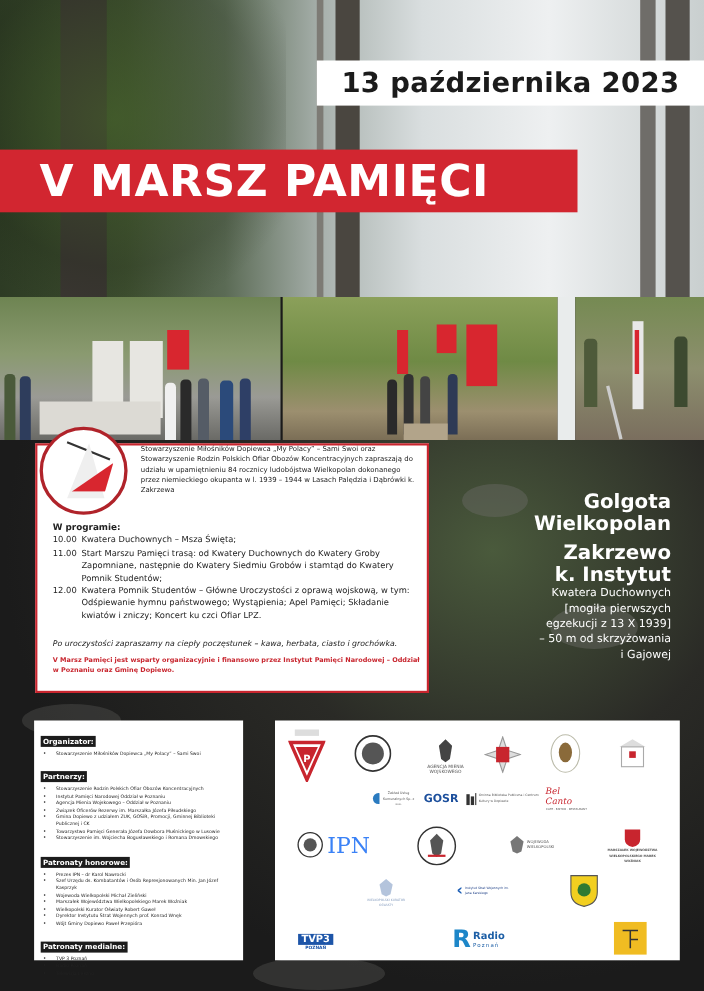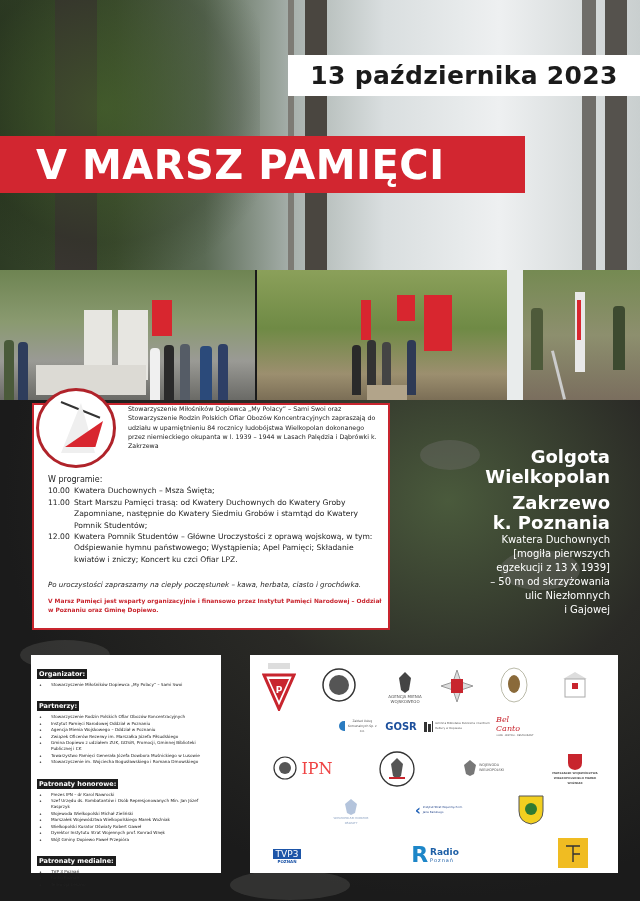--- a/index.html
+++ b/index.html
@@ -36,21 +36,21 @@
   .monument { position:absolute; background:#e7e6e1; }
 
   
   .info-box { position: absolute; left: 32px; top: 403px; width: 358px; height: 227px; background: #fff; border: 2px solid #c8252e; }
   .logo-circle { position: absolute; left: 36px; top: 388px; width: 80px; height: 80px; border-radius: 50%; background: #fff; border: 3px solid #b0232a; overflow:hidden; }
   .logo-flag-white { position:absolute; left:22px; top:12px; width:0; height:0; border-left: 20px solid transparent; border-right: 14px solid transparent; border-bottom: 50px solid #efefef; }
   .logo-flag-red { position:absolute; left:26px; top:30px; width:38px; height:26px; background:#d8262f; clip-path: polygon(0 100%, 100% 0, 80% 100%); }
   .logo-pole { position:absolute; left:22px; top:10px; width:42px; height:2px; background:#333; transform: rotate(22deg); transform-origin:left; }
   .invite { position: absolute; left: 128px; top: 404px; width: 250px; font-family: "DejaVu Sans", sans-serif; font-size: 6.3px; line-height: 9.3px; color: #222; }
   .program { position: absolute; left: 48px; top: 474px; width: 336px; font-family: "DejaVu Sans", sans-serif; font-size: 7.6px; line-height: 11.4px; color: #222; }
-  .program-head { font-weight: normal; font-size: 8px; }
+  .program-head { font-weight: bold; font-size: 8px; }
   .prog-row { display:flex; }
   .prog-time { width: 26px; flex: 0 0 26px; }
   .prog-text { flex:1; }
   .note { position:absolute; left:48px; top:580px; width:340px; font-family: "DejaVu Sans", sans-serif; font-style: italic; font-size: 7.1px; color:#222; }
   .support { position:absolute; left:48px; top:597px; width:340px; font-family: "DejaVu Sans", sans-serif; font-weight:bold; font-size: 5.9px; line-height: 9px; color:#c8252e; }
 
   
   .location { position:absolute; right: 30px; top: 447px; width: 200px; text-align:right; color:#fff; font-family: "DejaVu Sans", sans-serif; }
   .loc-big { font-weight:bold; font-size: 18px; line-height: 20px; }
   .loc-gap { height: 6px; }
@@ -155,26 +155,25 @@
     </div>
   </div>
   <div class="note">Po uroczystości zapraszamy na ciepły poczęstunek – kawa, herbata, ciasto i grochówka.</div>
   <div class="support">V Marsz Pamięci jest wsparty organizacyjnie i finansowo przez Instytut Pamięci Narodowej – Oddział w Poznaniu oraz Gminę Dopiewo.</div>
 
   <div class="location">
     <div class="loc-big">Golgota</div>
     <div class="loc-big">Wielkopolan</div>
     <div class="loc-gap"></div>
     <div class="loc-big">Zakrzewo</div>
-    <div class="loc-big">k. Poznania</div>
+    <div class="loc-big">k. Instytut</div>
     <div class="loc-small">Kwatera Duchownych</div>
     <div class="loc-small">[mogiła pierwszych</div>
     <div class="loc-small">egzekucji z 13 X 1939]</div>
     <div class="loc-small">– 50 m od skrzyżowania</div>
-    <div class="loc-small">ulic Niezłomnych</div>
     <div class="loc-small">i Gajowej</div>
   </div>
 
   <div class="credits">
     <div class="cr-head">Organizator:</div>
     <ul class="cr-list">
       <li>Stowarzyszenie Miłośników Dopiewca „My Polacy” – Sami Swoi</li>
     </ul>
     <div class="cr-head">Partnerzy:</div>
     <ul class="cr-list">
@@ -264,21 +263,21 @@
     <div class="logo" style="left:246px;top:62px;width:38px;height:18px;flex-direction:column;justify-content:center;">
       <span style="font-family:'DejaVu Serif',serif;font-style:italic;font-size:8px;color:#c8252e;">Bel Canto</span>
       <span class="lg-txt" style="font-size:2.5px;">CAFE · BISTRO · RESTAURANT</span>
     </div>
 
     <div class="logo" style="left:18px;top:100px;width:70px;height:26px;">
       <svg width="24" height="24">
           <circle cx="12" cy="12" r="11" fill="#fff" stroke="#333" stroke-width="1.2"></circle>
           <circle cx="12" cy="12" r="6" fill="#555"></circle>
         </svg>
-      <span style="font-family:'DejaVu Serif',serif;font-size:16px;color:#ef4444;margin-left:4px;">IPN</span>
+      <span style="font-family:'DejaVu Serif',serif;font-size:20px;color:#3b82f6;margin-left:4px;">IPN</span>
     </div>
     <div class="logo" style="left:128px;top:95px;width:38px;height:38px;">
       <svg width="38" height="38">
           <circle cx="19" cy="19" r="17" fill="#fff" stroke="#333" stroke-width="1.3"></circle>
           <path d="M19 8 L25 14 L23 26 L19 29 L15 26 L13 14 Z" fill="#555"></path>
           <rect x="11" y="27" width="16" height="2" fill="#c8252e"></rect>
         </svg>
     </div>
     <div class="logo" style="left:212px;top:103px;width:60px;height:20px;">
       <svg width="16" height="18">
@@ -304,21 +303,21 @@
       <span class="lg-txt" style="font-size:2.8px;color:#1d3f86;text-align:left;margin-left:2px;">Instytut Strat Wojennych im. Jana Karskiego</span>
     </div>
     <div class="logo" style="left:268px;top:138px;width:26px;height:32px;">
       <svg width="26" height="32">
           <path d="M1 3 H25 V18 Q25 29 13 31 Q1 29 1 18 Z" fill="#f2cf20" stroke="#555"></path>
           <circle cx="13" cy="16" r="6" fill="#2f7a32"></circle>
         </svg>
     </div>
 
     <div class="logo" style="left:18px;top:188px;width:38px;height:26px;flex-direction:column;">
-      <span style="background:#1d55a8;color:#fff;font-weight:normal;font-size:9px;padding:0 3px;">TVP3</span>
+      <span style="background:#1d55a8;color:#fff;font-weight:bold;font-size:9px;padding:0 3px;">TVP3</span>
       <span style="font-size:4px;font-weight:bold;color:#1d55a8;">POZNAŃ</span>
     </div>
     <div class="logo" style="left:155px;top:187px;width:60px;height:26px;">
       <span style="font-size:22px;font-weight:bold;color:#1d86c8;line-height:22px;">R</span>
       <span style="display:flex;flex-direction:column;margin-left:2px;">
         <span style="font-size:9px;font-weight:bold;color:#1d5fa6;">Radio</span>
         <span style="font-size:5px;color:#1d5fa6;letter-spacing:1px;">Poznań</span>
       </span>
     </div>
     <div class="logo" style="left:308px;top:183px;width:30px;height:30px;">

